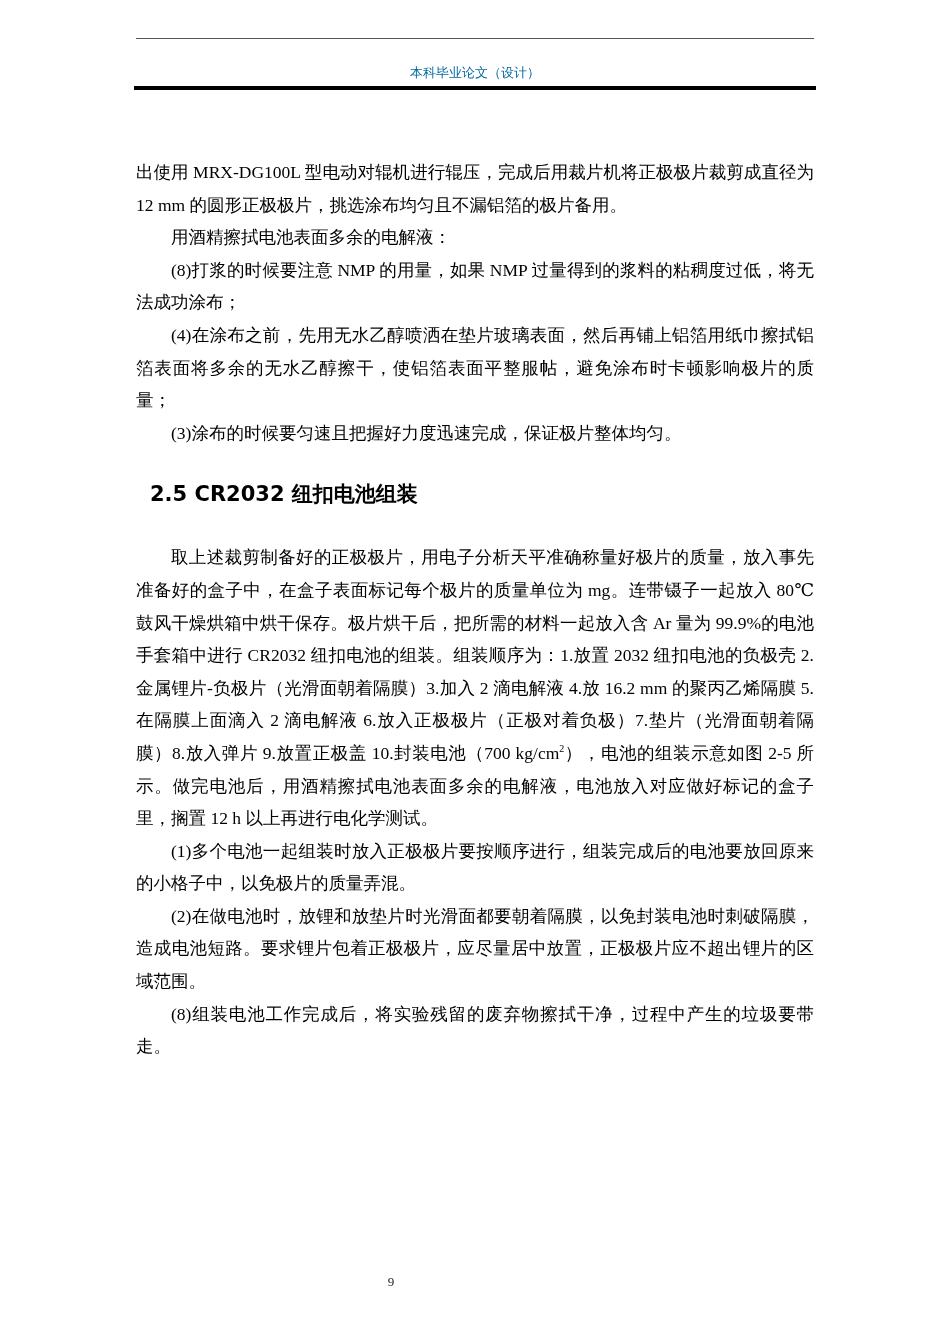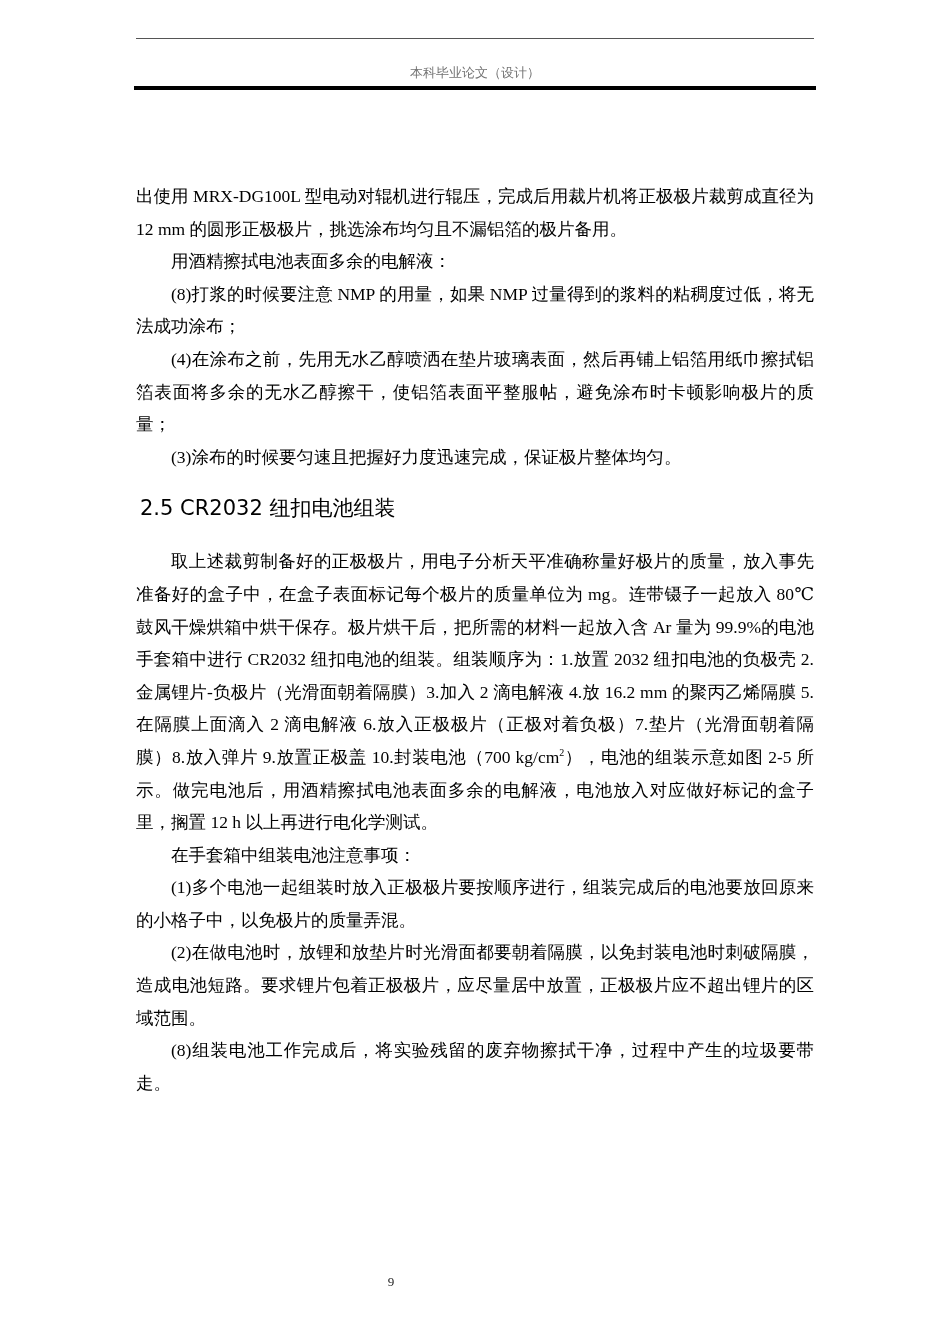--- a/index.html
+++ b/index.html
@@ -1,25 +1,25 @@
 <!DOCTYPE html>
 <html><head>
 <meta charset="utf-8">
 <style>
   html, body { margin: 0; padding: 0; background: #ffffff; }
   body { width: 950px; height: 1344px; position: relative; overflow: hidden;
          font-family: "Liberation Serif", "DejaVu Serif", serif; color: #000; }
   .top-rule { position: absolute; left: 136px; top: 38px; width: 678px; height: 1px; background: #555; }
   .header-title { position: absolute; left: 136px; top: 64px; width: 678px; text-align: center;
-                  font-size: 13px; color: #737373; }
+                  font-size: 13px; color: #0369a1; }
   .header-rule { position: absolute; left: 134px; top: 86px; width: 682px; height: 4px; background: #000; }
-  .content { position: absolute; left: 136px; top: 180px; width: 678px; }
+  .content { position: absolute; left: 136px; top: 156px; width: 678px; }
   p { margin: 0; font-size: 17.5px; line-height: 32.6px; text-align: justify; text-align-last: left; }
   p.indent { text-indent: 35px; }
-  h2 { margin: 4px; font-family: "DejaVu Sans", "Liberation Sans", sans-serif; font-weight: normal;
+  h2 { margin: 14px; font-family: "DejaVu Sans", "Liberation Sans", sans-serif; font-weight: bold;
        font-size: 21px; line-height: 30px; padding-top: 16px; padding-bottom: 18px; }
   sup { font-size: 10px; line-height: 0; vertical-align: 7px; }
   .page-number { position: absolute; left: 136px; top: 1274px; width: 510px; text-align: center;
                  font-size: 13px; color: #222; }
 </style>
 </head>
 <body>
 
 <div class="top-rule"></div>
 <div class="header-title">本科毕业论文（设计）</div>
@@ -28,19 +28,18 @@
 <div class="content">
   <p>出使用 MRX-DG100L 型电动对辊机进行辊压，完成后用裁片机将正极极片裁剪成直径为 12 mm 的圆形正极极片，挑选涂布均匀且不漏铝箔的极片备用。</p>
   <p class="indent">用酒精擦拭电池表面多余的电解液：</p>
   <p class="indent">(8)打浆的时候要注意 NMP 的用量，如果 NMP 过量得到的浆料的粘稠度过低，将无法成功涂布；</p>
   <p class="indent">(4)在涂布之前，先用无水乙醇喷洒在垫片玻璃表面，然后再铺上铝箔用纸巾擦拭铝箔表面将多余的无水乙醇擦干，使铝箔表面平整服帖，避免涂布时卡顿影响极片的质量；</p>
   <p class="indent">(3)涂布的时候要匀速且把握好力度迅速完成，保证极片整体均匀。</p>
 
   <h2>2.5 CR2032 纽扣电池组装</h2>
 
   <p class="indent"><span>取上述裁剪制备好的正极极片，用电子分析天平准确称量好极片的质量，放入事先准备好的盒子中，在盒子表面标记每个极片的质量单位为 mg。连带镊子一起放入 80℃鼓风干燥烘箱中烘干保存。极片烘干后，把所需的材料一起放入含 Ar 量为 99.9%的电池手套箱中进行 CR2032 纽扣电池的组装。组装顺序为：1.放置 2032 纽扣电池的负极壳 2.金属锂片-负极片（光滑面朝着隔膜）3.加入 2 滴电解液 4.放 16.2 mm 的聚丙乙烯隔膜 5.在隔膜上面滴入 2 滴电解液 6.放入正极极片（正极对着负极）7.垫片（光滑面朝着隔膜）8.放入弹片 9.放置正极盖 10.封装电池（700 kg/cm</span><sup>2</sup><span>），电池的组装示意如图 2-5 所示。做完电池后，用酒精擦拭电池表面多余的电解液，电池放入对应做好标记的盒子里，搁置 12 h 以上再进行电化学测试。</span></p>
-  <p class="indent">在手套箱中组装电池注意事项：</p>
   <p class="indent">(1)多个电池一起组装时放入正极极片要按顺序进行，组装完成后的电池要放回原来的小格子中，以免极片的质量弄混。</p>
   <p class="indent">(2)在做电池时，放锂和放垫片时光滑面都要朝着隔膜，以免封装电池时刺破隔膜，造成电池短路。要求锂片包着正极极片，应尽量居中放置，正极极片应不超出锂片的区域范围。</p>
   <p class="indent">(8)组装电池工作完成后，将实验残留的废弃物擦拭干净，过程中产生的垃圾要带走。</p>
 </div>
 
 <div class="page-number">9</div>
 
 </body></html>

